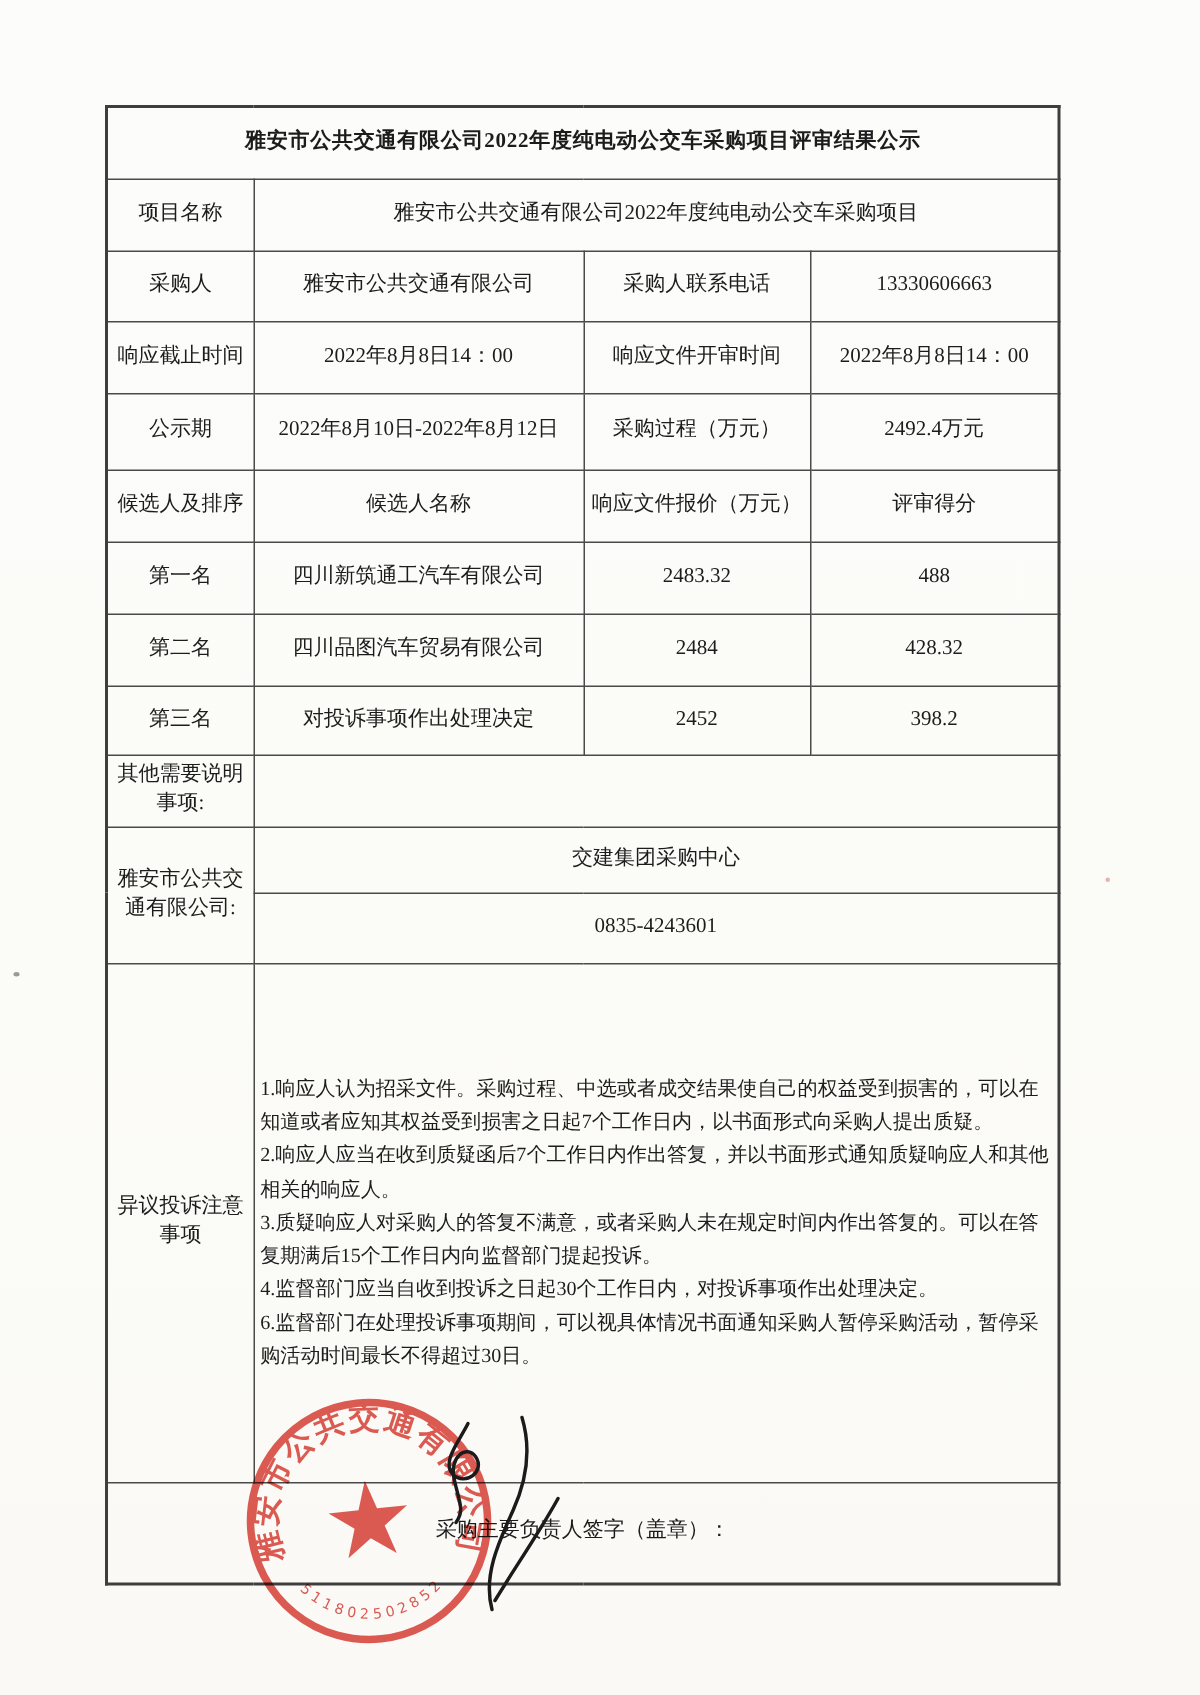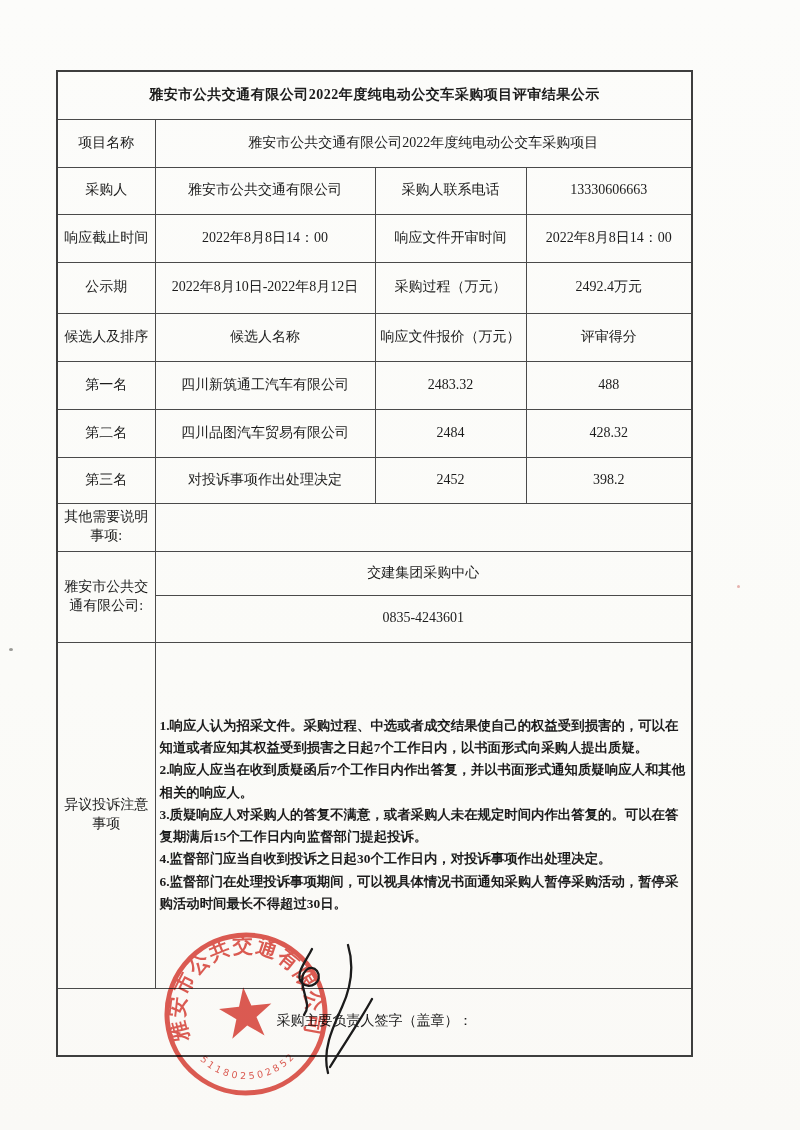--- a/index.html
+++ b/index.html
@@ -5,37 +5,37 @@
   html,body { margin:0; padding:0; }
   .page {
     position:relative;
     width:800px; height:1130px;
     background:linear-gradient(180deg,#fcfcfa 0%, #fbfbf8 60%, #faf9f6 100%);
     overflow:hidden;
     font-family:"Liberation Serif","DejaVu Serif",serif;
     color:#1c1c1c;
   }
   table.doc {
-    position:absolute; left:56px; top:70px;
+    position:absolute; left:70px; top:70px;
     width:635px;
     border-collapse:collapse;
     table-layout:fixed;
     border:2px solid #3e3e3e;
   }
   table.doc td {
     border:1px solid #4a4a4a;
     text-align:center;
     vertical-align:middle;
     font-size:14px;
     padding:2px 4px;
     line-height:1.35;
     overflow:hidden;
   }
   td.title-cell { font-weight:bold; font-size:15.5px; letter-spacing:0.5px; }
-  td.objection-cell { text-align:left; padding:6px 12px 6px 6px;font-weight:bold; }
+  td.objection-cell { text-align:left; padding:6px 12px 6px 6px; }
   .objection-line { font-size:13.4px; line-height:1.66; text-align:left; }
   td.sig-cell { text-align:left; padding-left:8px; font-size:14px; }
   .stamp-wrap {
     position:absolute; left:158px; top:926px; width:176px; height:176px;
     opacity:0.82; mix-blend-mode:multiply; pointer-events:none;
   }
   .sig-wrap {
     position:absolute; left:268px; top:933px; width:130px; height:155px;
     pointer-events:none;
   }

